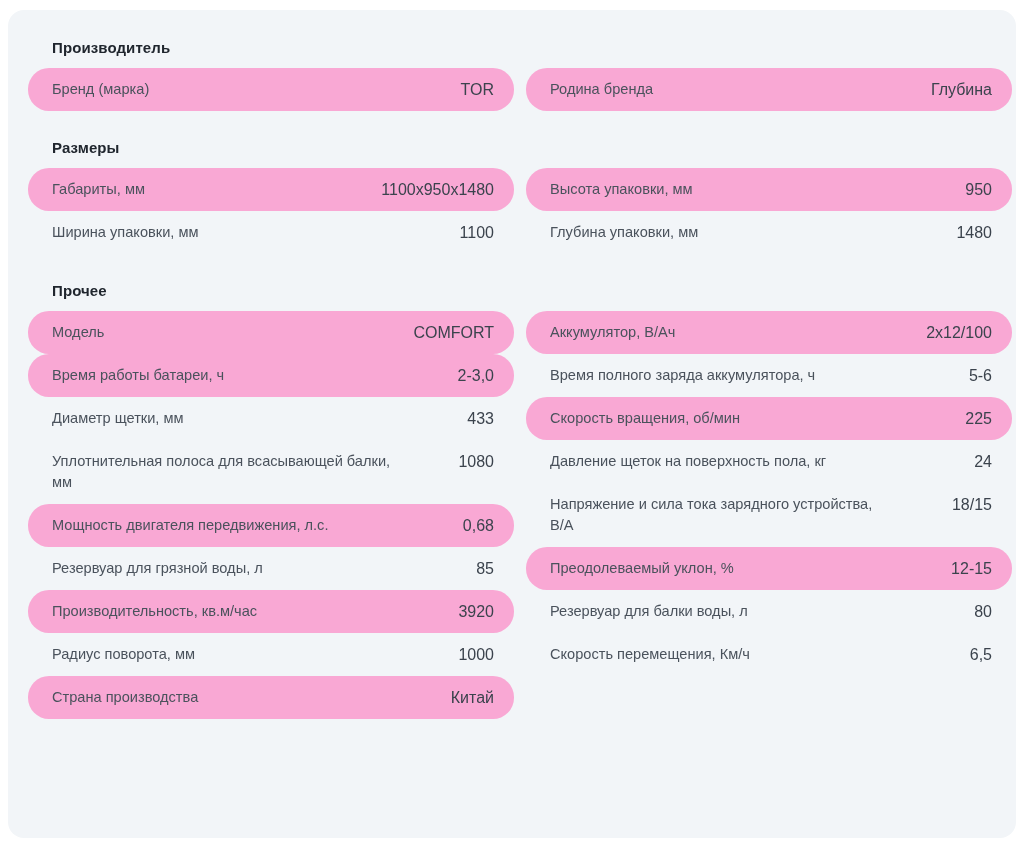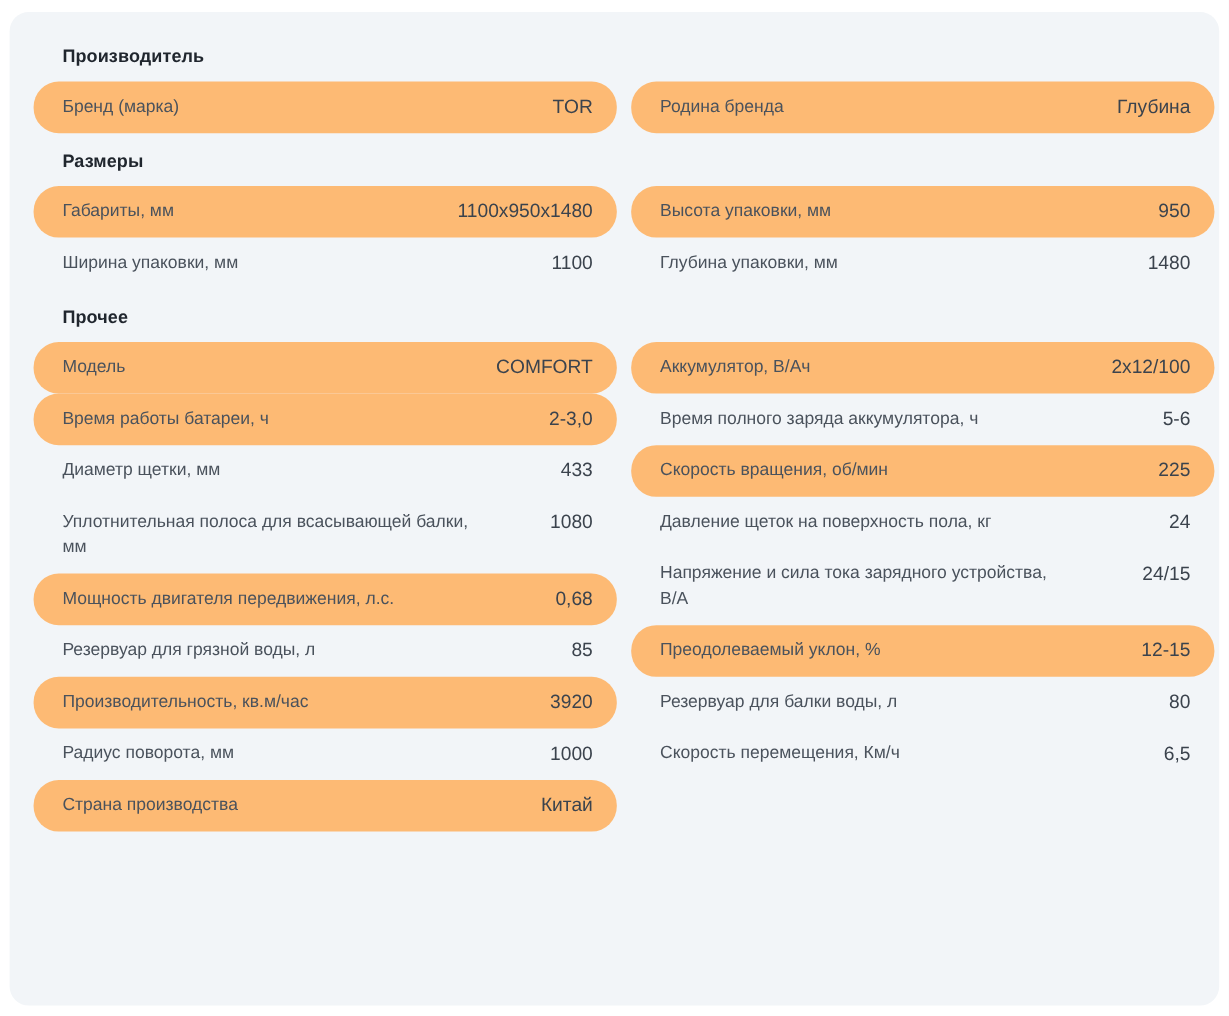--- a/index.html
+++ b/index.html
@@ -19,21 +19,21 @@
     left: 8px;
     top: 10px;
     width: 1008px;
     height: 828px;
     box-sizing: border-box;
     background: #f2f5f8;
     border-radius: 16px;
     padding: 22px 20px 24px 20px;
   }
   .section {
-    margin-bottom: 4px;
+    margin-bottom: 17px;
   }
   .section-title {
     font-size: 15px;
     font-weight: bold;
     color: #20262e;
     padding: 10px 0 10px 24px;
     letter-spacing: 0.1px;
     line-height: 20px;
   }
   .section:first-child .section-title {
@@ -52,21 +52,21 @@
     align-items: flex-start;
     justify-content: space-between;
     gap: 14px;
     box-sizing: border-box;
     min-height: 42px;
     padding: 11px 20px 11px 24px;
     border-radius: 21px;
     background: transparent;
   }
   .row.odd {
-    background: #fdba74;
+    background: #f9a8d4;
   }
   .row .label {
     font-size: 14.6px;
     color: #4a525c;
     line-height: 21px;
     max-width: 340px;
   }
   .row .value {
     font-size: 16px;
     color: #3b434d;
@@ -175,21 +175,21 @@
             <div class="row odd">
               <span class="label">Скорость вращения, об/мин</span>
               <span class="value">225</span>
             </div>
             <div class="row">
               <span class="label">Давление щеток на поверхность пола, кг</span>
               <span class="value">24</span>
             </div>
             <div class="row">
               <span class="label">Напряжение и сила тока зарядного устройства, В/А</span>
-              <span class="value">24/15</span>
+              <span class="value">18/15</span>
             </div>
             <div class="row odd">
               <span class="label">Преодолеваемый уклон, %</span>
               <span class="value">12-15</span>
             </div>
             <div class="row">
               <span class="label">Резервуар для балки воды, л</span>
               <span class="value">80</span>
             </div>
             <div class="row">

